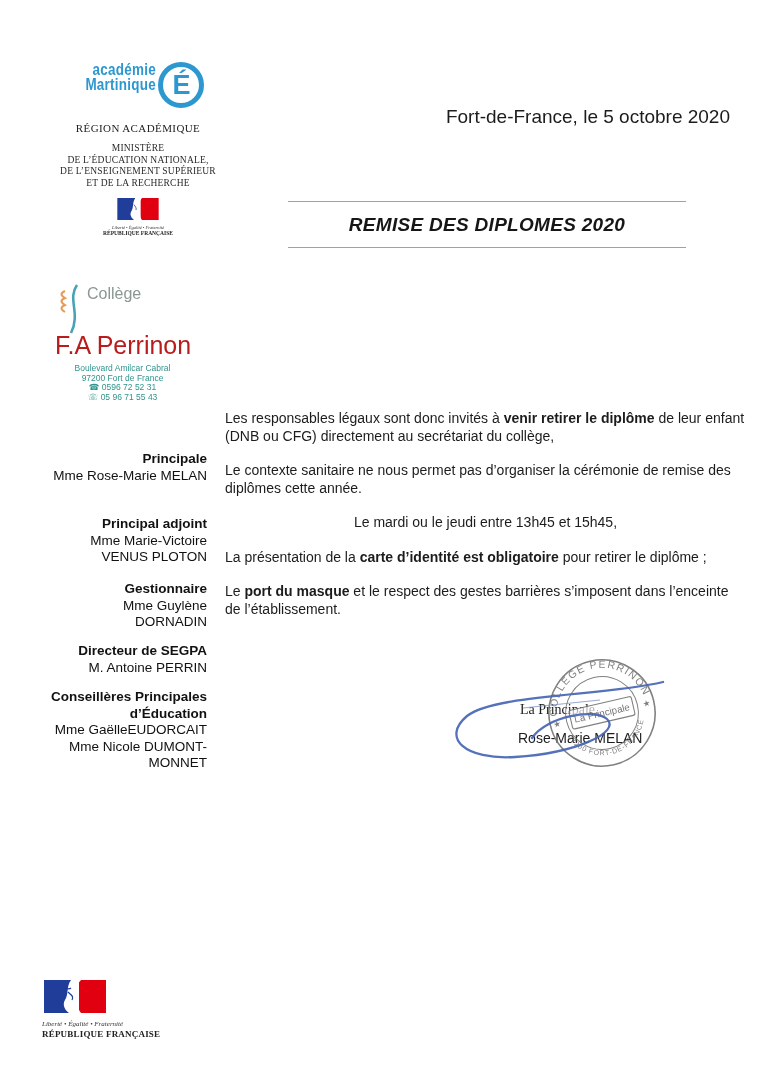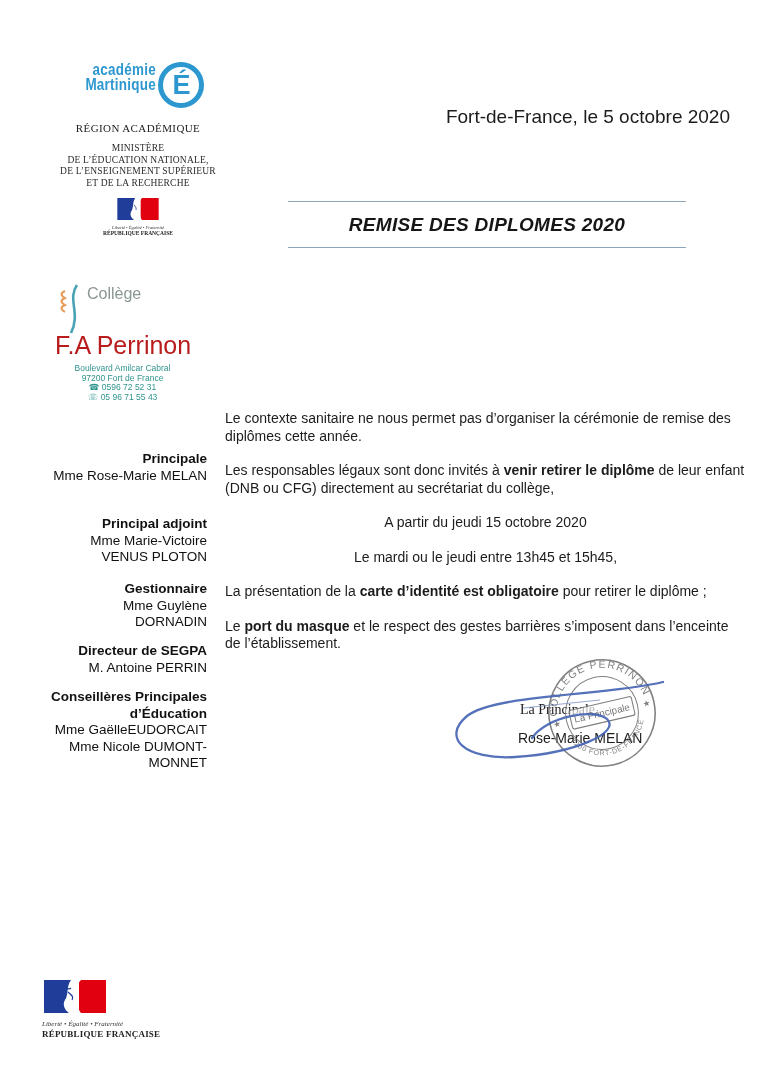--- a/index.html
+++ b/index.html
@@ -141,23 +141,22 @@
     <div class="staff-block" style="top:649px">
       <div class="staff-role">Conseillères Principales</div>
       <div class="staff-role">d’Éducation</div>
       <div>Mme GaëlleEUDORCAIT</div>
       <div>Mme Nicole DUMONT-</div>
       <div>MONNET</div>
     </div>
   </div>
 
   <div class="body-col">
+    <p><span>Les responsables légaux sont donc invités à </span><span class="b">venir retirer le diplôme</span><span> de leur enfant (DNB ou CFG) directement au secrétariat du collège,</span></p>
     <p>Le contexte sanitaire ne nous permet pas d’organiser la cérémonie de remise des diplômes cette année.</p>
-    <p><span>Les responsables légaux sont donc invités à </span><span class="b">venir retirer le diplôme</span><span> de leur enfant (DNB ou CFG) directement au secrétariat du collège,</span></p>
-    <p class="centered">A partir du jeudi 15 octobre 2020</p>
     <p class="centered">Le mardi ou le jeudi entre 13h45 et 15h45,</p>
     <p><span>La présentation de la </span><span class="b">carte d’identité est obligatoire</span><span> pour retirer le diplôme ;</span></p>
     <p><span>Le </span><span class="b">port du masque</span><span> et le respect des gestes barrières s’imposent dans l’enceinte de l’établissement.</span></p>
   </div>
 
   <div class="sig-area">
     <div class="sig-label">La Principale,</div>
     <div class="sig-name">Rose-Marie MELAN</div>
 
     <svg class="stamp" viewBox="0 0 120 120">

